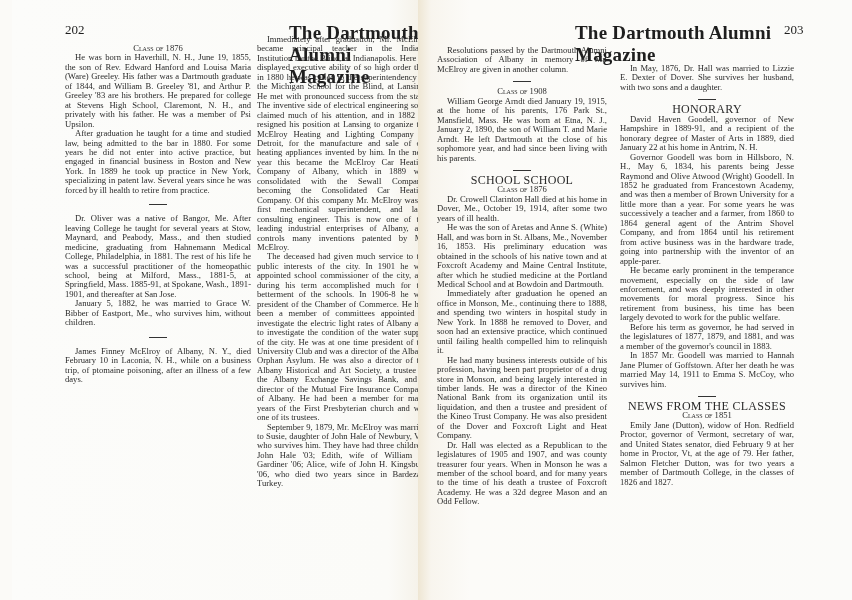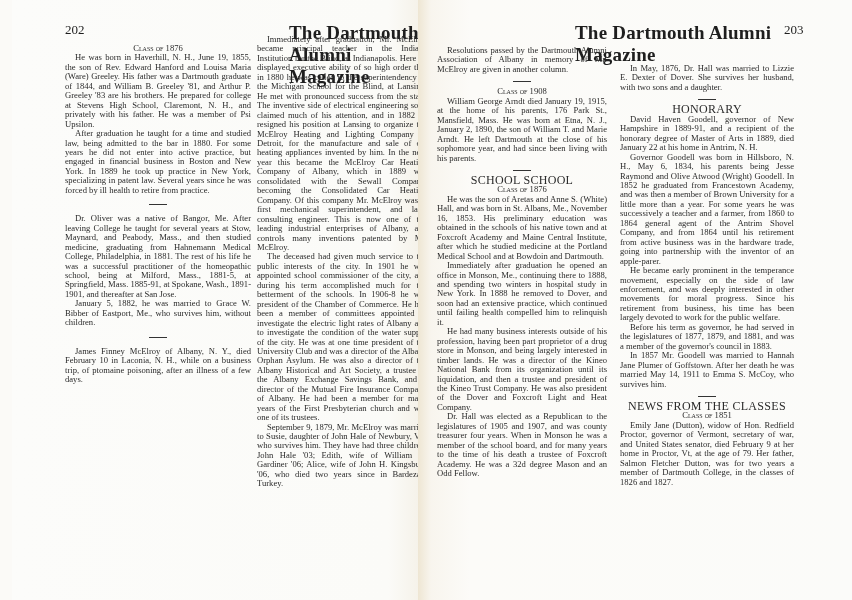--- a/index.html
+++ b/index.html
@@ -47,20 +47,21 @@
   <div class="page-num" style="left:366px;">203</div>
 
   <div class="col" style="left:19px; top:46px; width:170px;">
     <p>Resolutions passed by the Dartmouth Alumni Association of Albany in memory of Mr. McElroy are given in another column.</p>
     <div class="rule tight"></div>
     <div class="sc">Class of 1908</div>
     <p>William George Arndt died January 19, 1915, at the home of his parents, 176 Park St., Mansfield, Mass. He was born at Etna, N. J., January 2, 1890, the son of William T. and Marie Arndt. He left Dartmouth at the close of his sophomore year, and had since been living with his parents.</p>
     <div class="rule tight"></div>
     <div class="hd">SCHOOL SCHOOL</div>
     <div class="sc">Class of 1876</div>
+    <p>Dr. Crowell Clarinton Hall died at his home in Dover, Me., October 19, 1914, after some two years of ill health.</p>
     <p>He was the son of Aretas and Anne S. (White) Hall, and was born in St. Albans, Me., November 16, 1853. His preliminary education was obtained in the schools of his native town and at Foxcroft Academy and Maine Central Institute, after which he studied medicine at the Portland Medical School and at Bowdoin and Dartmouth.</p>
     <p>Immediately after graduation he opened an office in Monson, Me., continuing there to 1888, and spending two winters in hospital study in New York. In 1888 he removed to Dover, and soon had an extensive practice, which continued until failing health compelled him to relinquish it.</p>
     <p>He had many business interests outside of his profession, having been part proprietor of a drug store in Monson, and being largely interested in timber lands. He was a director of the Kineo National Bank from its organization until its liquidation, and then a trustee and president of the Kineo Trust Company. He was also president of the Dover and Foxcroft Light and Heat Company.</p>
     <p>Dr. Hall was elected as a Republican to the legislatures of 1905 and 1907, and was county treasurer four years. When in Monson he was a member of the school board, and for many years to the time of his death a trustee of Foxcroft Academy. He was a 32d degree Mason and an Odd Fellow.</p>
   </div>
 
   <div class="col" style="left:202px; top:64px; width:174px;">
     <p>In May, 1876, Dr. Hall was married to Lizzie E. Dexter of Dover. She survives her husband, with two sons and a daughter.</p>
     <div class="rule tight"></div>
     <div class="hd">HONORARY</div>

